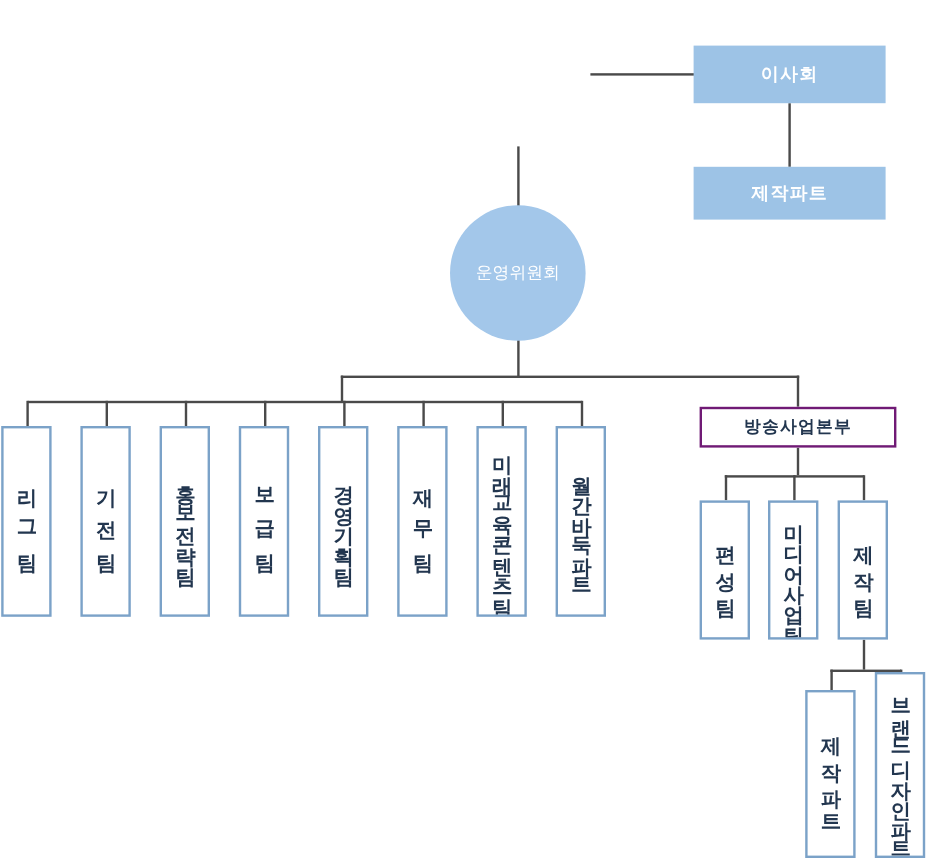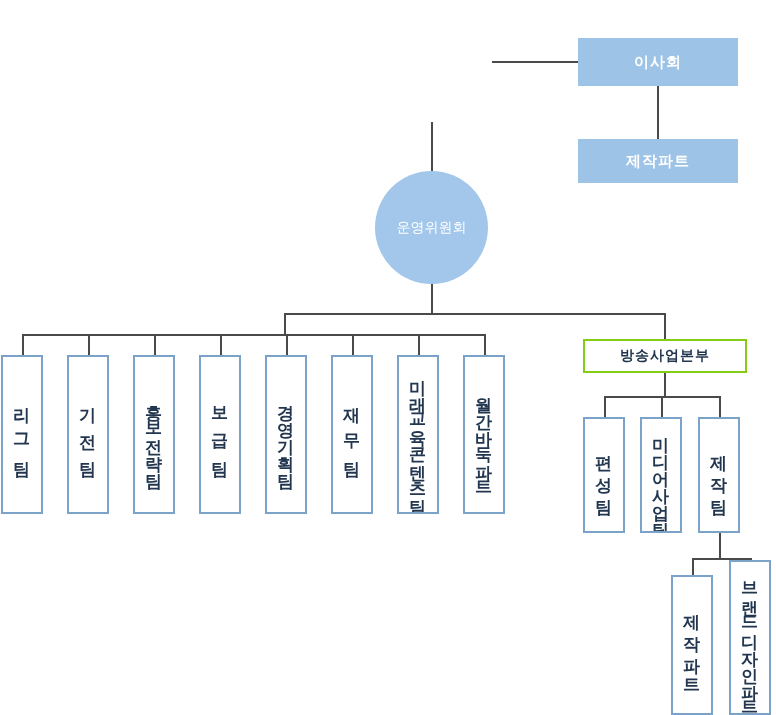--- a/index.html
+++ b/index.html
@@ -61,21 +61,21 @@
     font-size: 15px;
     font-weight: bold;
     letter-spacing: 1px;
     box-sizing: border-box;
   }
 
   
   .node-box-outline {
     position: absolute;
     background: #ffffff;
-    border: 2px solid #84cc16;
+    border: 2px solid #701a75;
     display: flex;
     align-items: center;
     justify-content: center;
     color: #22364f;
     font-size: 14px;
     font-weight: bold;
     letter-spacing: 1px;
     box-sizing: border-box;
   }
 

